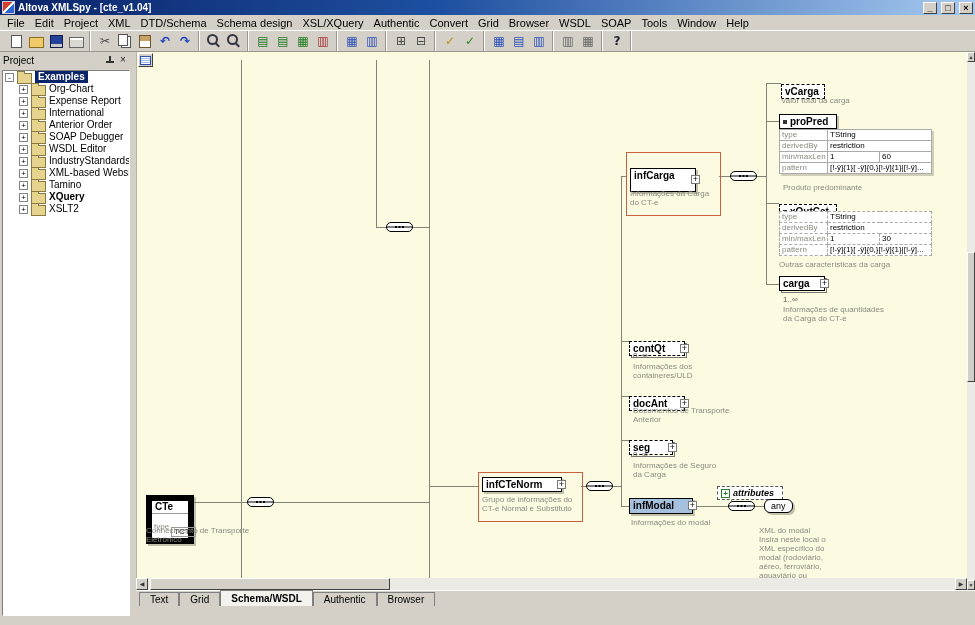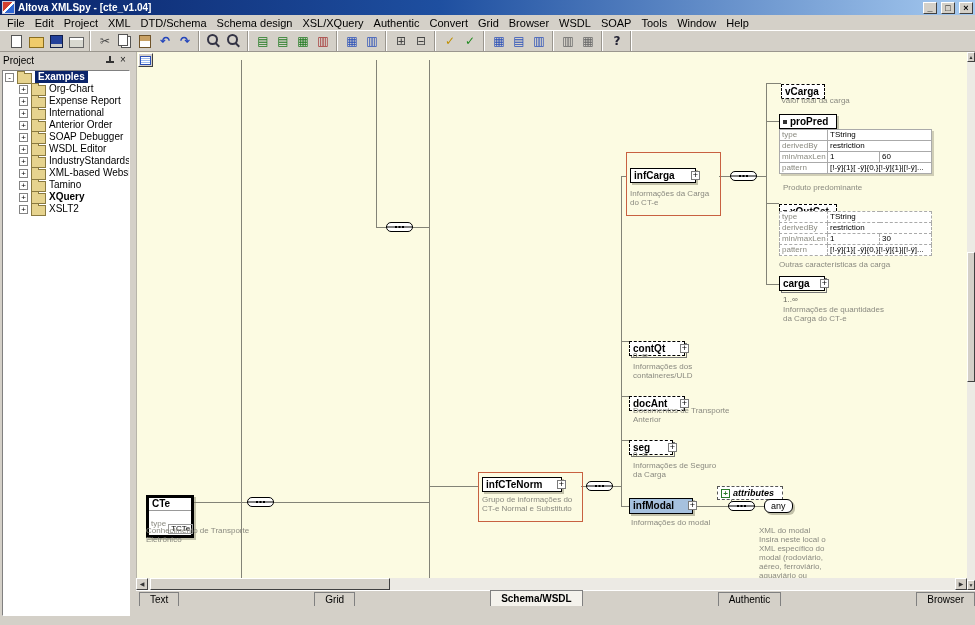--- a/index.html
+++ b/index.html
@@ -81,21 +81,21 @@
   .el .nm{display:inline-block;}
   .el.dashed{border-style:dashed;box-shadow:none;margin-top:8px;}
   .el.stacked{box-shadow:2px 2px 0 -1px #FCFBE2,2px 2px 0 0 #777;}
   .el.selected{background:#A6C1DE;}
   .plus{position:absolute;right:-5px;top:50%;margin-top:-5px;width:9px;height:9px;background:#fff;
     border:1px solid #7a7a7a;font-size:9px;line-height:7px;text-align:center;font-weight:normal;box-sizing:border-box;}
   .bullet{display:inline-block;width:4px;height:4px;background:#333;margin:0 3px 1px 0;}
   .group-box{position:absolute;border:1px solid #C86040;}
   .desc{position:absolute;color:#8a8a80;font-size:8px;line-height:9px;}
   .occ{position:absolute;color:#66665c;font-size:8px;line-height:9px;}
-  .cte-box{position:absolute;background:#fff;border:3px solid #000000;box-shadow:2px 2px 0 rgba(125,122,100,.45);box-sizing:border-box;}
+  .cte-box{position:absolute;background:#fff;border:6px solid #000000;box-shadow:2px 2px 0 rgba(125,122,100,.45);box-sizing:border-box;}
   .cte-name{font-size:10px;font-weight:bold;line-height:12px;padding:0 3px;}
   .cte-type{display:flex;gap:2px;align-items:center;border-top:1px solid #999;font-size:8px;padding:1px 2px;}
   .cte-type .t-label{color:#8a8a80;}
   .cte-type .t-val{border:1px solid #999;padding:0 2px;line-height:8px;margin-top:12px;}
   .facets{position:absolute;border-collapse:collapse;background:#fff;font-size:8px;table-layout:fixed;width:152px;
     box-shadow:2px 2px 0 rgba(125,122,100,.35);}
   .facets td{border:1px solid #aaa;padding:0 2px;height:10px;line-height:10px;white-space:nowrap;overflow:hidden;}
   .facets .fl{color:#8a8a80;}
   .facets.dashed{box-shadow:none;}
   .facets.dashed td{border-style:dashed;}
@@ -109,21 +109,21 @@
   
   .hscroll{position:absolute;left:136px;top:578px;width:831px;height:12px;background:#ECEAE4;}
   .vscroll{position:absolute;left:967px;top:52px;width:8px;height:538px;background:#ECEAE4;}
   .sbtn{position:absolute;background:#D4D0C8;border:1px solid;border-color:#fff #404040 #404040 #fff;
     font-size:6px;line-height:10px;text-align:center;color:#333;box-sizing:border-box;}
   .hthumb{position:absolute;left:14px;top:0;width:240px;height:12px;background:#D4D0C8;border:1px solid;border-color:#fff #404040 #404040 #fff;box-sizing:border-box;}
   .vthumb{position:absolute;left:0;top:200px;width:8px;height:130px;background:#D4D0C8;border:1px solid;border-color:#fff #404040 #404040 #fff;box-sizing:border-box;}
 
   
   .tabs-row{position:absolute;left:136px;top:590px;width:839px;height:16px;background:#D4D0C8;
-    display:flex;align-items:flex-end;padding-left:3px;box-sizing:border-box;border-top:1px solid #fff;justify-content:space-between;}
+    display:flex;align-items:flex-end;padding-left:3px;box-sizing:border-box;border-top:1px solid #fff;}
   .vtab{font-size:10px;padding:0 10px;background:#D4D0C8;border:1px solid #808080;border-bottom:none;height:13px;line-height:13px;}
   .vtab.active{background:#F4F2EC;font-weight:bold;height:15px;line-height:15px;}
   .file-row{position:absolute;left:136px;top:606px;width:839px;height:19px;background:#D4D0C8;
     display:flex;align-items:flex-start;padding-top:1px;box-sizing:border-box;}
   .filetab{display:flex;align-items:center;gap:4px;background:#F4F2EC;border:1px solid #808080;
     padding:1px 8px;font-size:10px;height:15px;margin-left:2px;box-sizing:border-box;}
   .doc-icon{width:9px;height:11px;border:1px solid #556;
     background:linear-gradient(#fff 0 2px,#E08020 2px 4px,#fff 4px 6px,#3050C0 6px 8px,#fff 8px);}
 </style>
 </head>
@@ -413,21 +413,21 @@
     <div class="desc" style="left:9px;top:474px;width:118px">Conhecimento de Transporte Eletrônico</div>
 
     <div class="group-box" style="left:341px;top:420px;width:103px;height:48px"></div>
     <div class="el" style="left:345px;top:425px;width:80px;height:15px">
       <span class="nm">infCTeNorm</span>
       <span class="plus">+</span>
     </div>
     <div class="desc" style="left:345px;top:443px;width:94px">Grupo de informações do CT-e Normal e Substituto</div>
 
     <div class="group-box" style="left:489px;top:100px;width:93px;height:62px"></div>
-    <div class="el" style="left:493px;top:116px;width:66px;height:15px">
+    <div class="el" style="left:493px;top:116px;width:66px;height:24px">
       <span class="nm">infCarga</span>
       <span class="plus">+</span>
     </div>
     <div class="desc" style="left:493px;top:137px;width:82px">Informações da Carga do CT-e</div>
 
     <div class="el dashed" style="left:644px;top:24px;width:44px;height:15px">
       <span class="nm">vCarga</span>
     </div>
     <div class="desc" style="left:644px;top:44px;width:95px">Valor total da carga</div>
 

